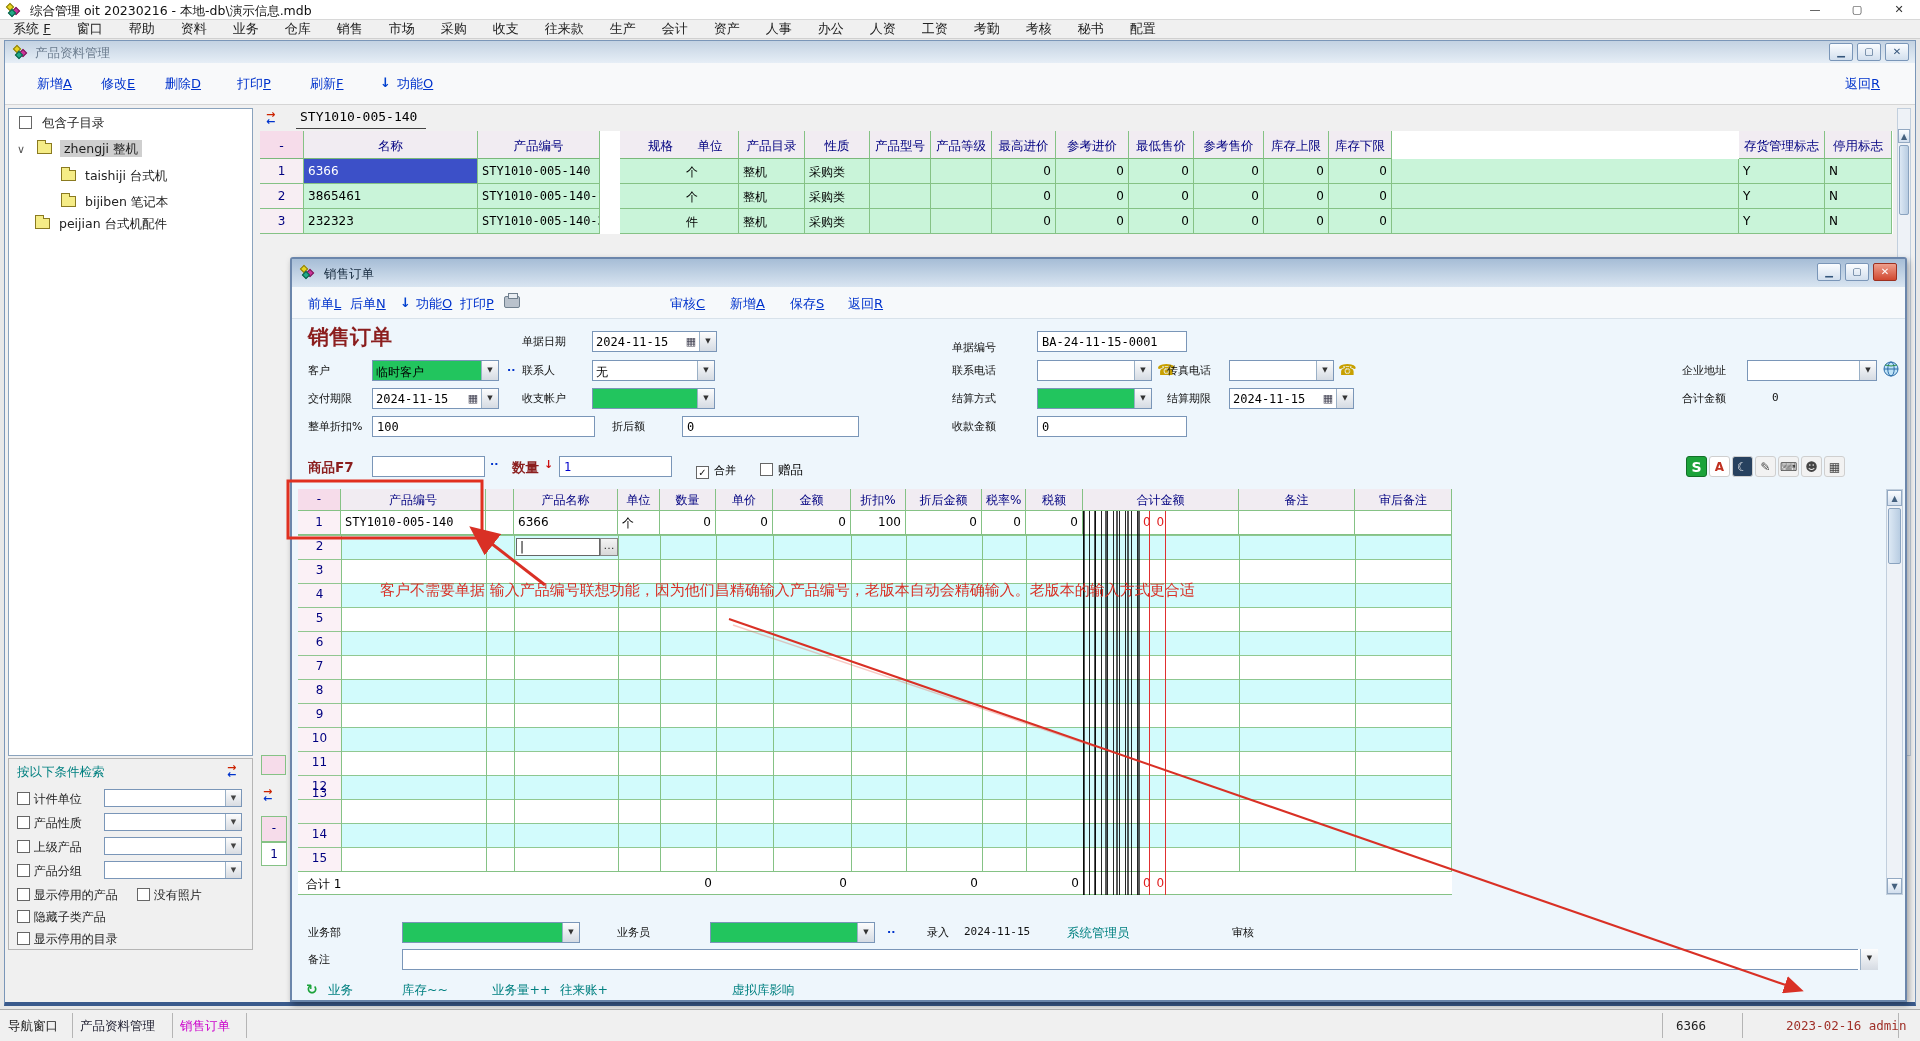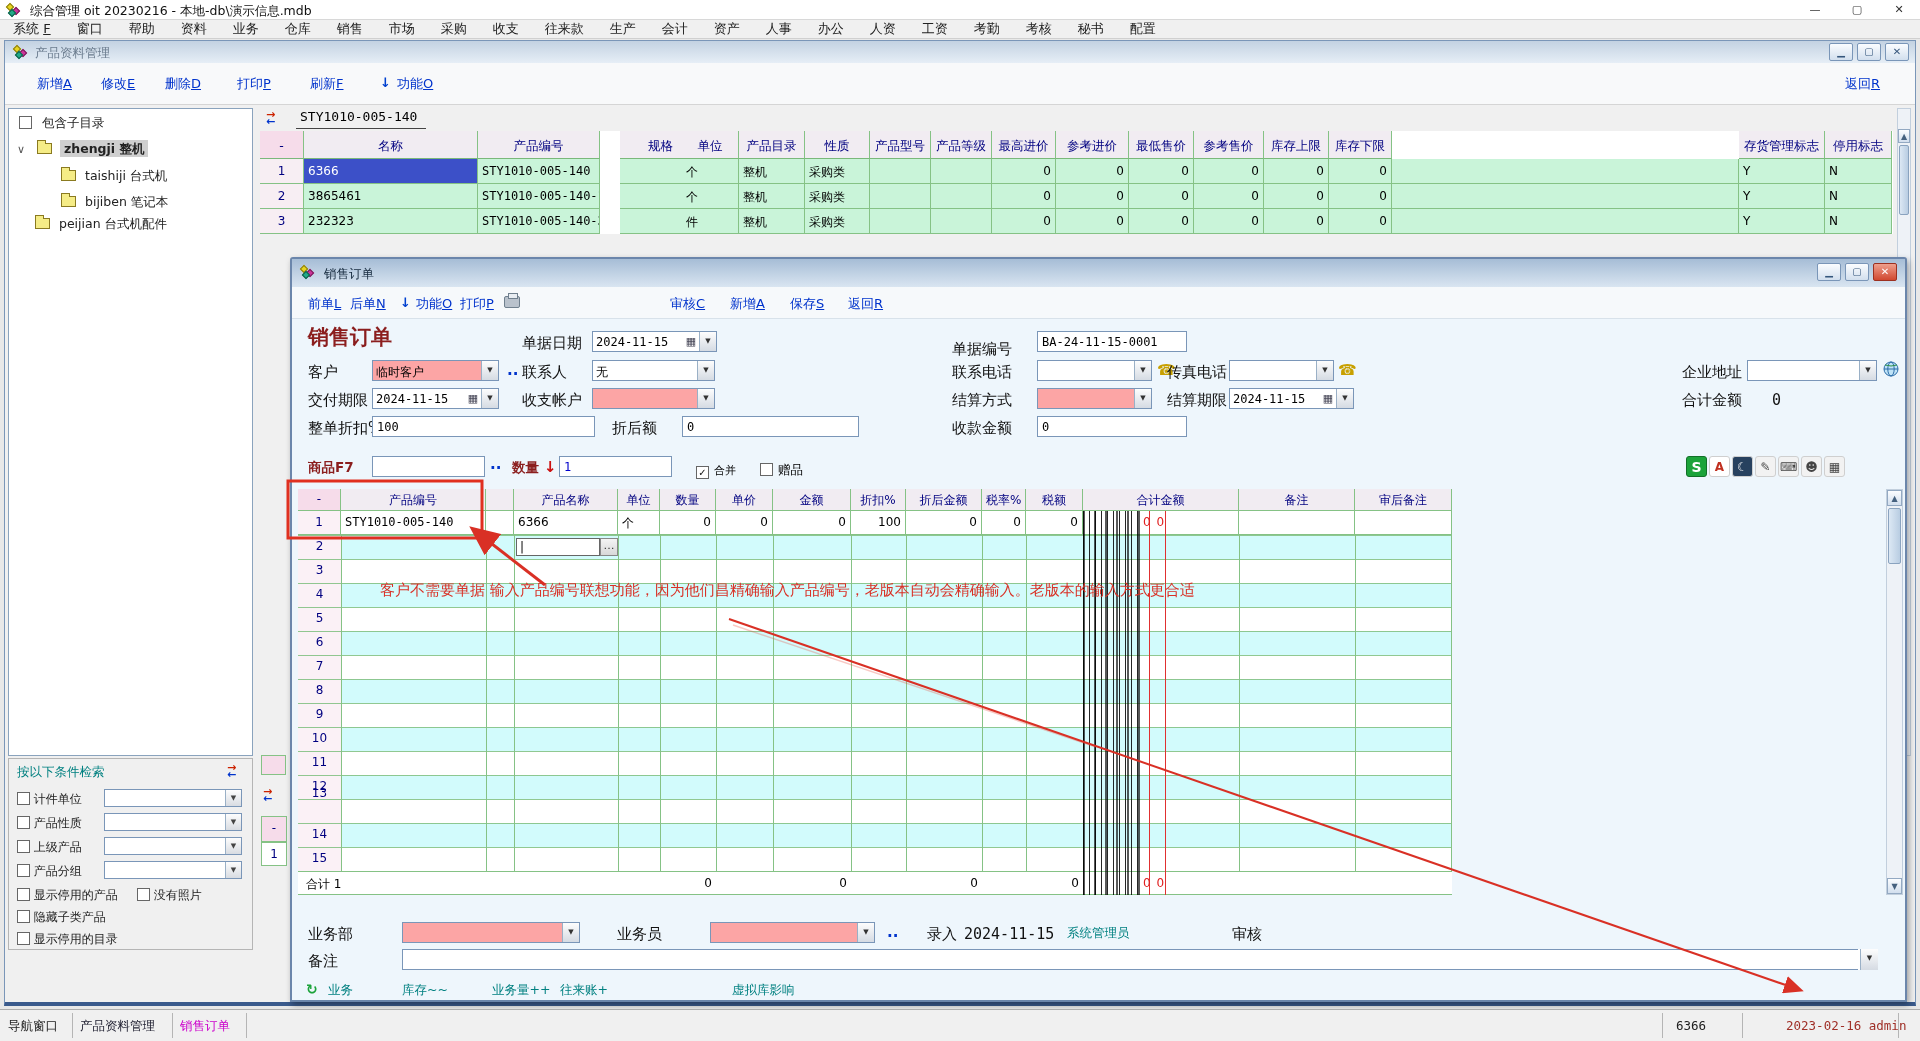--- a/index.html
+++ b/index.html
@@ -42,21 +42,21 @@
   
   #treepanel { position:absolute; left:8px; top:108px; width:245px; height:648px; background:#fff;
     border:1px solid #8aa3bd; font-size:12.5px; color:#222; }
   .cb { display:inline-block; width:13px; height:13px; border:1px solid #666; background:#fff;
     vertical-align:-2px; text-align:center; line-height:11px; font-size:10px; color:#111; }
   .fld { display:inline-block; position:relative; width:15px; height:11px; background:#f5ec86;
     border:1px solid #8a7a20; vertical-align:-1px; }
   .fld::before { content:""; position:absolute; left:-1px; top:-4px; width:7px; height:3px;
     background:#f5ec86; border:1px solid #8a7a20; border-bottom:none; }
   .treerow { position:absolute; white-space:nowrap; }
-  .sel-node { background:#cfcfcf; padding:1px 4px;font-weight:bold; }
+  .sel-node { background:#cfcfcf; padding:1px 4px; }
 
   
   #filterpanel { position:absolute; left:8px; top:758px; width:245px; height:192px;
     background:#f0f0f0; border:1px solid #b5b5b5; font-size:12px; color:#222; }
   .fcombo { position:absolute; height:18px; width:138px; background:#fff; border:1px solid #7a96b8; }
   .fcombo .dd { position:absolute; right:0; top:0; width:16px; height:16px; text-align:center;
     font-size:7px; line-height:16px; color:#444; background:linear-gradient(#fdfdfd,#d8dce2);
     border-left:1px solid #9ab0c6; }
   .swap { display:inline-block; width:16px; height:14px; position:relative; font-size:11px; line-height:7px; }
   .swap .r { color:#cc2200; position:absolute; top:0; left:0; font-weight:bold; }
@@ -82,26 +82,26 @@
 
   
   #saleswin { position:absolute; left:290px; top:257px; width:1617px; height:745px;
     background:#eef6fc; border:2px solid #6b86ab; border-radius:3px 3px 0 0;
     box-shadow:2px 3px 6px rgba(0,0,0,.35); z-index:30; }
   #saleswin-title { position:absolute; left:0; top:0; width:1613px; height:28px;
     background:linear-gradient(#a6bdd6,#d9e5f1); font-size:12.5px; color:#15293d; }
   #saleswin-toolbar { position:absolute; left:0; top:28px; width:1613px; height:32px;
     background:#f6f9fb; border-bottom:1px solid #d8e2ea; }
   #saleswin .tblink { top:8px; }
-  .lbl { position:absolute; font-size:15px; color:#111; white-space:nowrap; }
+  .lbl { position:absolute; font-size:11px; color:#111; white-space:nowrap; }
   .combo { position:absolute; height:21px; background:#fff; border:1px solid #7a96b8; }
   .combo .val { position:absolute; left:3px; top:3px; right:18px; font-size:12px; overflow:hidden; white-space:nowrap; }
   .combo .dd { position:absolute; right:0; top:0; bottom:0; width:17px; text-align:center; font-size:7px;
     color:#333; background:linear-gradient(#fdfdfd,#d5dbe3); border-left:1px solid #9ab0c6; line-height:19px; }
-  .combo.cyan { background:#fca5a5; }
+  .combo.cyan { background:#22c55e; }
   .datef .cal { position:absolute; right:17px; top:0; bottom:0; width:16px; text-align:center;
     font-size:11px; line-height:19px; color:#445; background:#fff; }
   .tinput { position:absolute; height:21px; background:#fff; border:1px solid #7a96b8;
     font-size:12px; padding:3px 4px 0 4px; white-space:nowrap; overflow:hidden; }
   .bigtitle { position:absolute; font-size:21px; font-weight:bold; color:#8b1e1e; }
   .maroon { color:#8b1e1e; font-weight:bold; font-size:13.5px; }
   .phoneic { position:absolute; font-size:15px; color:#c8a000; }
   .imebar { position:absolute; display:flex; gap:2px; }
   .imeic { width:21px; height:21px; border-radius:3px; text-align:center; line-height:21px;
     font-size:12px; font-weight:bold; background:#f2f2f2; color:#444; border:1px solid #cfcfcf; }

